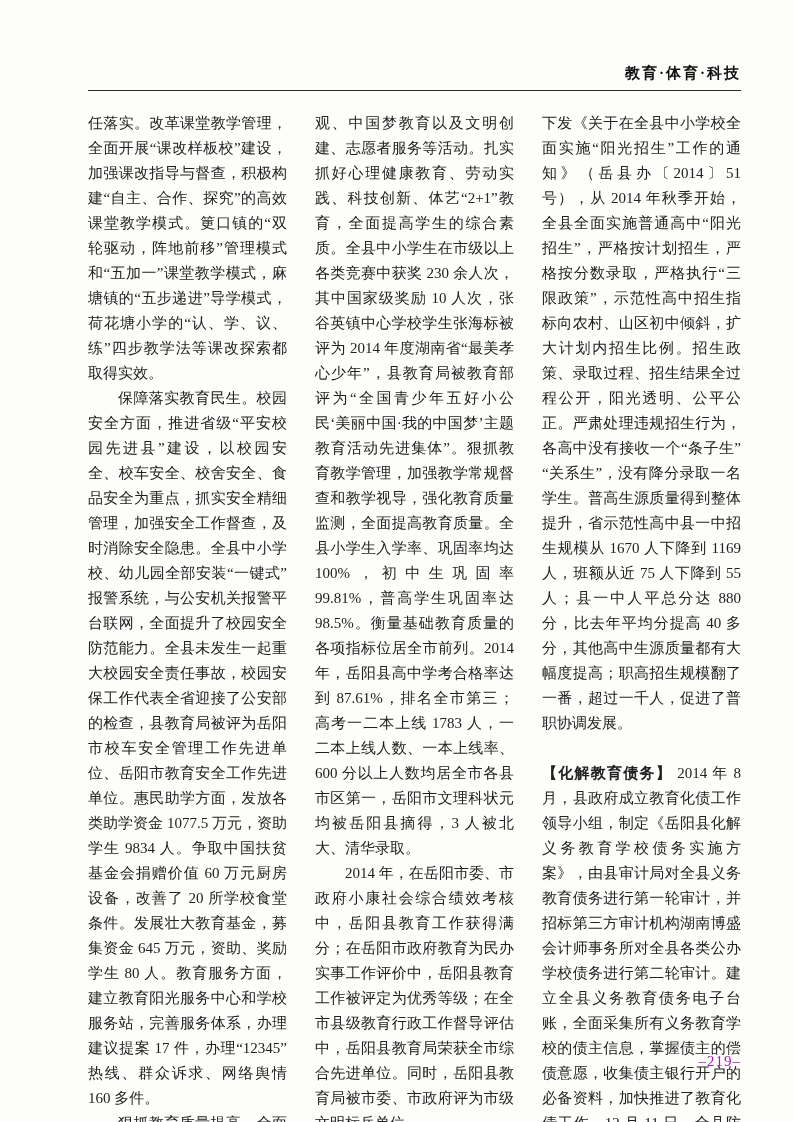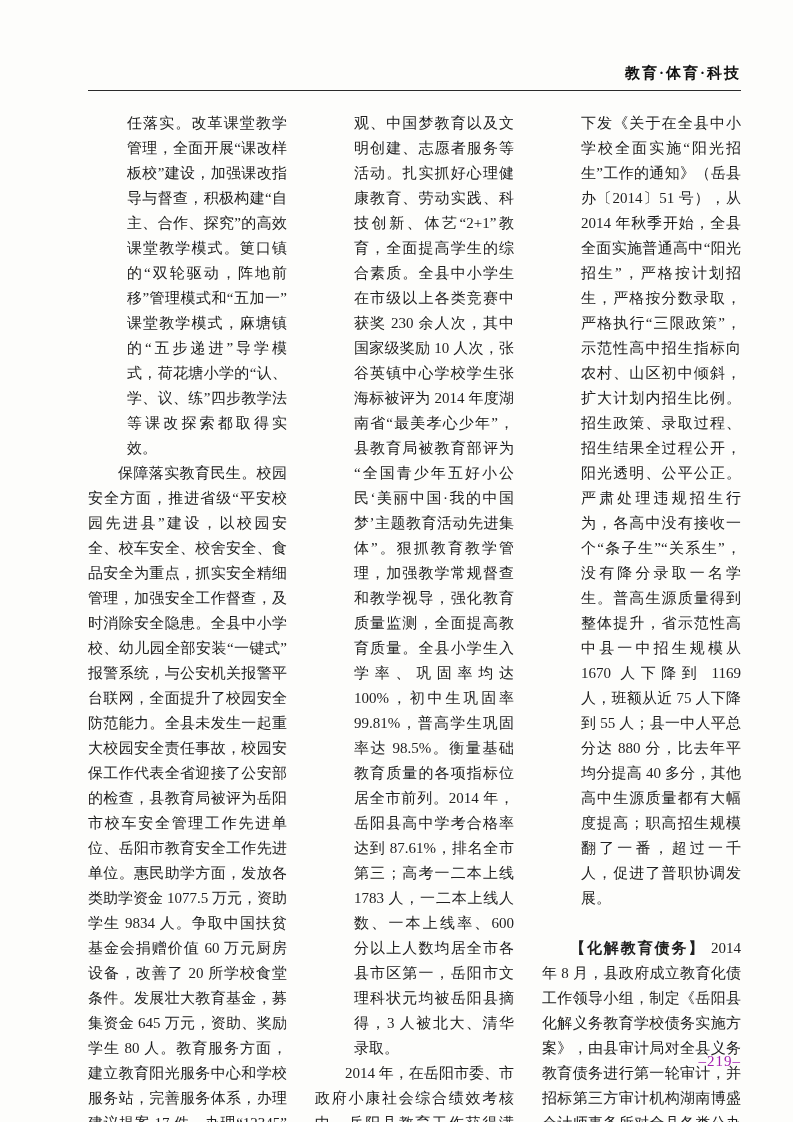--- a/index.html
+++ b/index.html
@@ -42,29 +42,27 @@
     text-align: justify;
     text-justify: inter-ideograph;
     color: #212121;
   }
   .col p {
     margin: 0;
     text-indent: 2em;
   }
   .col p.noindent {
     text-indent: 0;
-    margin-left: 39px;
   }
   .col p.entry {
     text-indent: 0;
     margin-top: 25px;
   }
   .entry-head {
     font-weight: bold;
-    margin-left: 28px;
   }
   .page-number {
     position: absolute;
     right: 52px;
     bottom: 52px;
     font-size: 15px;
     letter-spacing: 1px;
     color: #a21caf;
   }
 </style>

